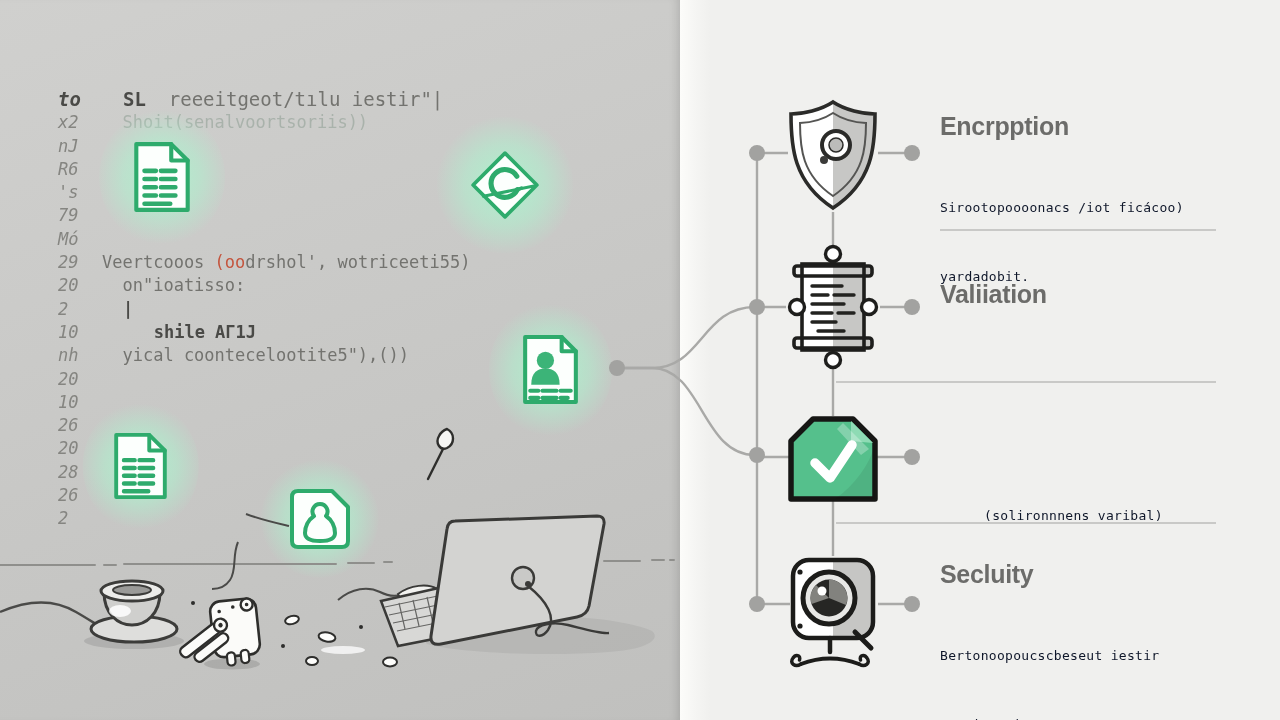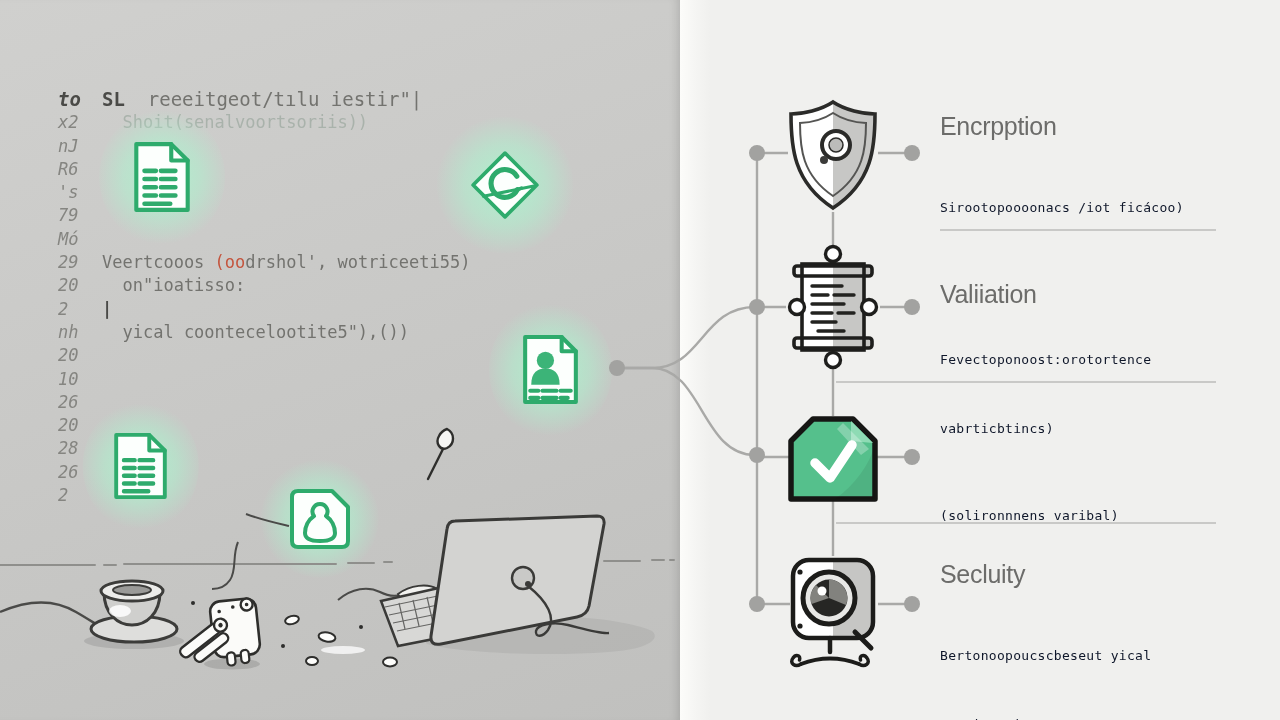--- a/index.html
+++ b/index.html
@@ -12,32 +12,32 @@
   
   .right{position:absolute;left:680px;top:0;width:600px;height:720px;
     background:linear-gradient(90deg,#fcfcfa 0px,#f5f5f3 16px,#f0f0ee 30px,#f0f0ee 100%);}
   
   .code{position:absolute;left:58px;top:88px;width:560px;
     font-family:"DejaVu Sans Mono","Liberation Mono",monospace;font-size:17px;}
   .code-row{height:23.3px;line-height:23.3px;white-space:pre;}
   .code-row.lg{font-size:19px;}
   .num{display:inline-block;width:44px;color:#858581;white-space:pre;font-style:italic;}
   .num.dark{color:#4a4a47;font-weight:700;}
-  .c-dark{color:#4a4a47;font-weight:700;}
+  .c-dark{color:#4a4a47;font-weight:700;margin-left:21px;}
   .c-mid{color:#73736f;}
   .c-faded{color:#a9b2ab;}
   .c-red{color:#c4553e;}
   
   .gi{position:absolute;}
   .gi .halo{position:absolute;left:50%;top:50%;width:185%;height:185%;
     transform:translate(-50%,-50%);border-radius:50%;
     background:radial-gradient(circle,rgba(173,243,206,.95) 0%,rgba(173,243,206,.5) 42%,rgba(173,243,206,0) 72%);}
   .gi svg{position:relative;}
   
-  .ftitle{position:absolute;left:940px;font-size:25px;font-weight:400;color:#6c6c6a;letter-spacing:-.3px;}
+  .ftitle{position:absolute;left:940px;font-size:25px;font-weight:700;color:#6c6c6a;letter-spacing:-.3px;}
   .fdesc{position:absolute;left:940px;font-family:"DejaVu Sans Mono","Liberation Mono",monospace;
     font-size:13px;line-height:23px;color:#0f172a;letter-spacing:.3px;white-space:pre;}
   .layer{position:absolute;left:0;top:0;}
 </style>
 </head>
 <body>
 
 <div class="canvas">
 
   <div class="left">
@@ -45,20 +45,21 @@
         <div class="code-row lg"><span class="num dark">to</span><span class="c-dark">SL  </span><span class="c-mid">reeeitgeot/tılu iestir"|</span></div>
         <div class="code-row"><span class="num">x2</span><span class="c-faded">  Shoit(senalvoortsoriis))</span></div>
         <div class="code-row"><span class="num">nJ</span></div>
         <div class="code-row"><span class="num">R6</span></div>
         <div class="code-row"><span class="num">'s</span></div>
         <div class="code-row"><span class="num">79</span></div>
         <div class="code-row"><span class="num">Mó</span></div>
         <div class="code-row"><span class="num">29</span><span class="c-mid">Veertcooos </span><span class="c-red">(oo</span><span class="c-mid">drshol', wotriceeti55)</span></div>
         <div class="code-row"><span class="num">20</span><span class="c-mid">  on"ioatisso:</span></div>
         <div class="code-row"><span class="num">2</span><span class="c-dark">|</span></div>
+        <div class="code-row"><span class="num">10</span><span class="c-dark">   shile AΓ1J</span></div>
         <div class="code-row"><span class="num">nh</span><span class="c-mid">  yical coontecelootite5"),())</span></div>
         <div class="code-row"><span class="num">20</span></div>
         <div class="code-row"><span class="num">10</span></div>
         <div class="code-row"><span class="num">26</span></div>
         <div class="code-row"><span class="num">20</span></div>
         <div class="code-row"><span class="num">28</span></div>
         <div class="code-row"><span class="num">26</span></div>
         <div class="code-row"><span class="num">2</span></div>
       </div>
   </div>
@@ -217,20 +218,21 @@
     <path d="M50,4 C62,12 80,16 92,16 C92,48 90,84 50,110 Z" fill="#c7c7c5"></path>
     <path d="M50,4 C38,12 20,16 8,16 C8,48 10,84 50,110 C90,84 92,48 92,16 C80,16 62,12 50,4 Z" fill="none" stroke="#2b2b29" stroke-width="3.6"></path>
     <path d="M50,15 C41,21 28,24.5 17,25 C17,50 19,77 50,98 C81,77 83,50 83,25 C72,24.5 59,21 50,15 Z" fill="none" stroke="#555553" stroke-width="2"></path>
     <circle cx="53" cy="47" r="14" fill="#ffffff" stroke="#2b2b29" stroke-width="4"></circle>
     <circle cx="53" cy="47" r="7" fill="#bcbcba" stroke="#2b2b29" stroke-width="1.5"></circle>
     <circle cx="41" cy="62" r="4" fill="#3b3b39"></circle>
   </svg>
   <div class="ftitle" style="top:112px;">Encrpption</div>
   <div class="fdesc" style="top:150px;">
     <div>Sirootopoooonacs /iot ficácoo)</div>
+    <div>yardadobit.</div>
   </div>
 
   <svg class="layer" style="left:786px;top:242px;" width="94" height="130" viewBox="0 0 94 130">
     <rect x="16" y="22" width="62" height="86" fill="#ffffff"></rect>
     <rect x="47" y="22" width="31" height="86" fill="#c7c7c5"></rect>
     <rect x="47" y="24" width="39" height="10" fill="#c7c7c5"></rect>
     <rect x="47" y="96" width="39" height="10" fill="#c7c7c5"></rect>
     <rect x="16" y="22" width="62" height="86" fill="none" stroke="#1e1e1c" stroke-width="3.6"></rect>
     <rect x="8" y="24" width="78" height="10" rx="3" fill="none" stroke="#1e1e1c" stroke-width="3.6"></rect>
     <rect x="8" y="96" width="78" height="10" rx="3" fill="none" stroke="#1e1e1c" stroke-width="3.6"></rect>
@@ -238,33 +240,29 @@
       <path d="M26,44 H56 M26,53 H42 M48,53 H68 M26,62 H58 M26,71 H46 M52,71 H68 M26,80 H50 M32,89 H58"></path>
     </g>
     <g fill="#ffffff" stroke="#1e1e1c" stroke-width="3.4">
       <circle cx="47" cy="12" r="7.5"></circle>
         <circle cx="47" cy="118" r="7.5"></circle>
       <circle cx="11" cy="65" r="7.5"></circle>
         <circle cx="83" cy="65" r="7.5"></circle>
     </g>
   </svg>
   <div class="ftitle" style="top:280px;">Valiiation</div>
-  <div class="fdesc" style="top:302px;">
-    <div>Fevectoponoost:orotortence</div>
-    <div>vabrticbtincs)</div>
-  </div>
 
   <svg class="layer" style="left:785px;top:411px;" width="96" height="96" viewBox="0 0 96 96">
     <path d="M28,8 L68,8 L90,30 L90,88 L6,88 L6,30 Z" fill="#55c08c" stroke="#161614" stroke-width="5.5" stroke-linejoin="round"></path>
     <path d="M66,10 L88,32 L66,30 Z" fill="#8edbb4"></path>
     <path d="M58,12 L84,38 L76,44 L52,18 Z" fill="rgba(255,255,255,.28)"></path>
     <path d="M90,34 V88 H50 C70,74 84,54 90,34 Z" fill="rgba(0,0,0,.07)"></path>
     <path d="M30,52 L45,67 L67,34" fill="none" stroke="#ffffff" stroke-width="9.5" stroke-linecap="round" stroke-linejoin="round"></path>
   </svg>
-  <div class="fdesc" style="top:458px;">
+  <div class="fdesc" style="top:458px;margin-left:44px;">
     <div>(solironnnens varibal)</div>
     <div></div>
   </div>
 
   <svg class="layer" style="left:783px;top:550px;" width="100" height="120" viewBox="0 0 100 120">
     <rect x="10" y="10" width="80" height="78" rx="16" fill="#ffffff"></rect>
     <path d="M50,10 H74 Q90,10 90,26 V72 Q90,88 74,88 H50 Z" fill="#c6c6c4"></path>
     <rect x="10" y="10" width="80" height="78" rx="16" fill="none" stroke="#1c1c1a" stroke-width="4.5"></rect>
     <circle cx="46" cy="48" r="26" fill="#e8e8e6" stroke="#1c1c1a" stroke-width="5"></circle>
     <circle cx="46" cy="48" r="18.5" fill="#262624"></circle>
@@ -276,17 +274,17 @@
     <g stroke="#1c1c1a" fill="none" stroke-linecap="round">
       <path d="M47,88 V102" stroke-width="4.5"></path>
       <path d="M18,114 Q47,103 76,114" stroke-width="4"></path>
       <path d="M18,114 C12,118 6,113 10,108 C12.5,104 18,105 16.5,110" stroke-width="3.5"></path>
       <path d="M76,114 C82,118 88,113 84,108 C81.5,104 76,105 77.5,110" stroke-width="3.5"></path>
       <path d="M72,82 L88,98" stroke-width="5"></path>
     </g>
   </svg>
   <div class="ftitle" style="top:560px;">Secluity</div>
   <div class="fdesc" style="top:598px;">
-    <div>Bertonoopoucscbeseut yical</div>
+    <div>Bertonoopoucscbeseut iestir</div>
     <div>yaoritoetio</div>
   </div>
 
 </div>
 
 </body></html>

